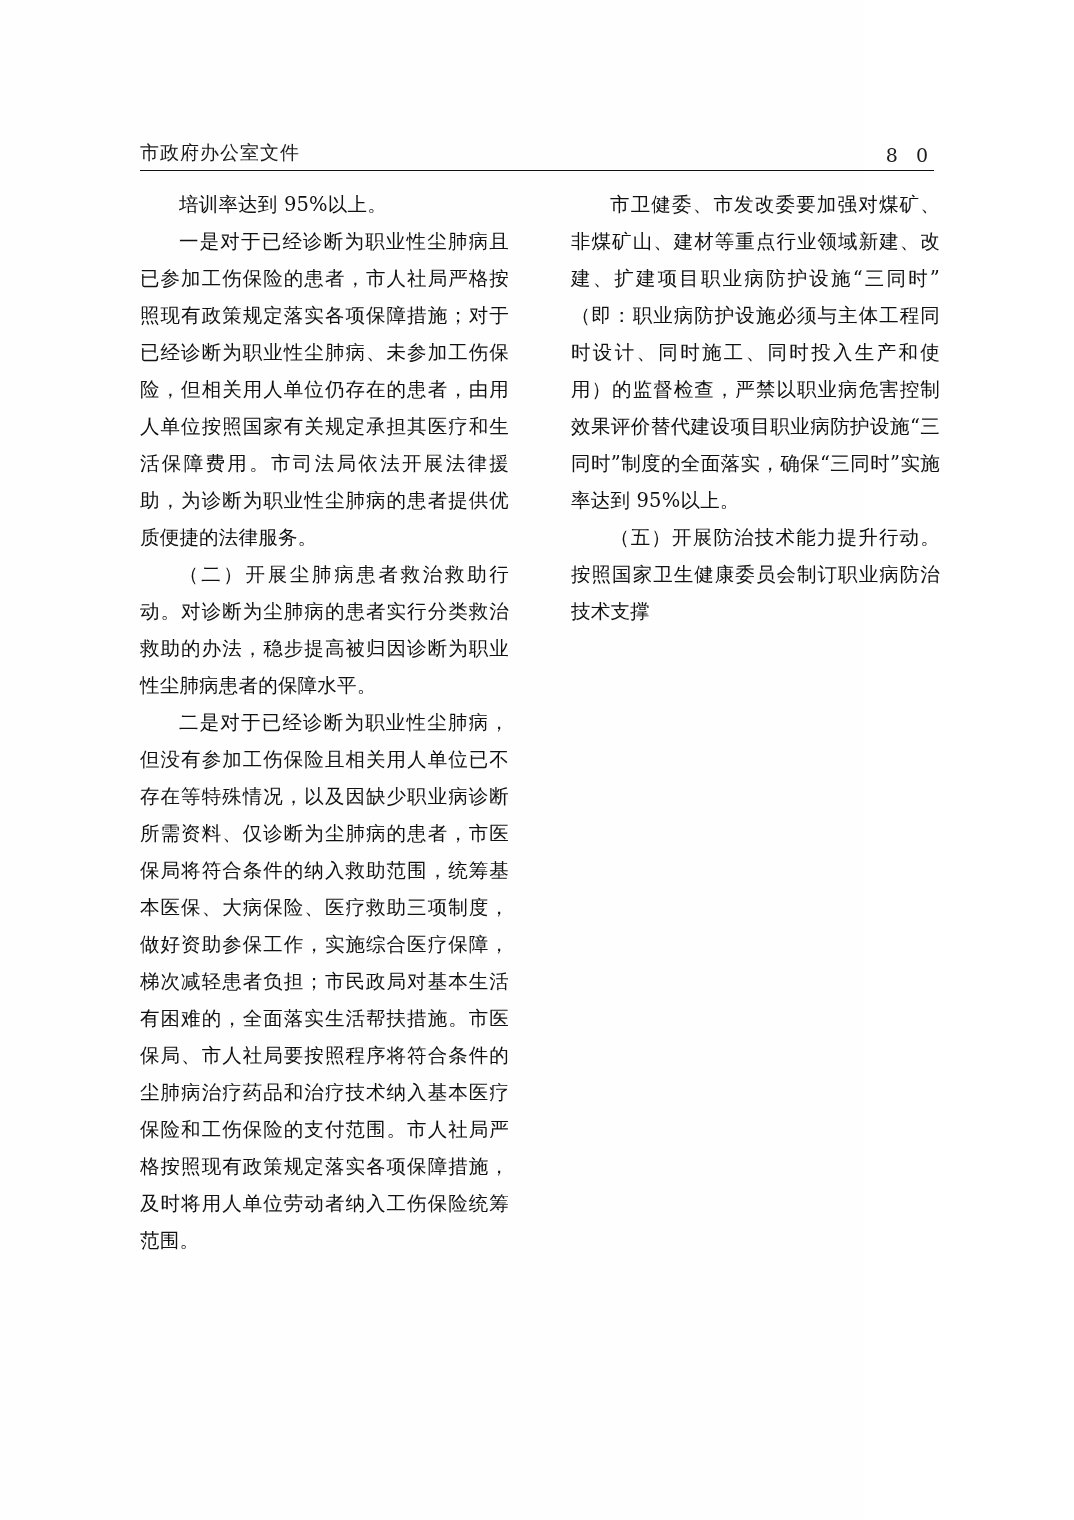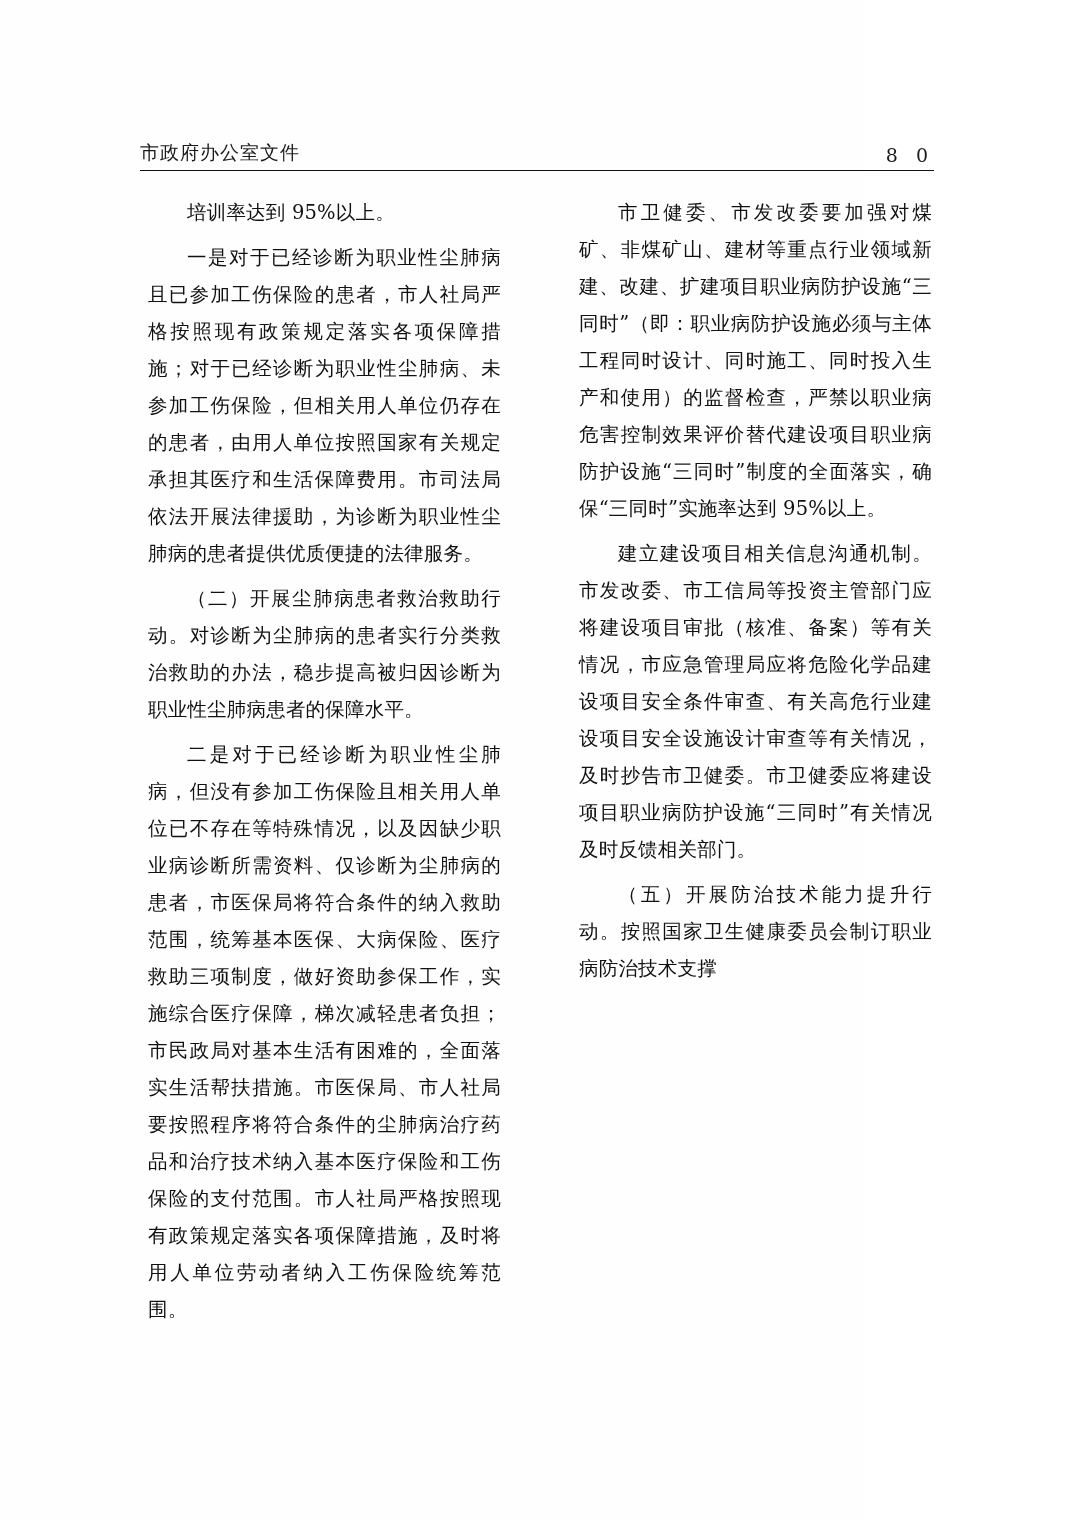--- a/index.html
+++ b/index.html
@@ -49,21 +49,21 @@
     left: 140px;
     top: 186px;
     width: 800px;
     display: flex;
     gap: 62px;
   }
   .col {
     width: 370px;
   }
   .col p {
-    margin: 8px;
+    margin: 0;
     font-size: 19.5px;
     line-height: 37px;
     text-align: justify;
     text-justify: inter-ideograph;
     letter-spacing: 0.2px;
     color: #111;
   }
   .col p.indent {
     text-indent: 2em;
   }
@@ -82,18 +82,17 @@
 
     <div class="col">
       <p class="indent">培训率达到 95%以上。</p>
       <p class="indent">一是对于已经诊断为职业性尘肺病且已参加工伤保险的患者，市人社局严格按照现有政策规定落实各项保障措施；对于已经诊断为职业性尘肺病、未参加工伤保险，但相关用人单位仍存在的患者，由用人单位按照国家有关规定承担其医疗和生活保障费用。市司法局依法开展法律援助，为诊断为职业性尘肺病的患者提供优质便捷的法律服务。</p>
       <p class="indent">（二）开展尘肺病患者救治救助行动。对诊断为尘肺病的患者实行分类救治救助的办法，稳步提高被归因诊断为职业性尘肺病患者的保障水平。</p>
       <p class="indent">二是对于已经诊断为职业性尘肺病，但没有参加工伤保险且相关用人单位已不存在等特殊情况，以及因缺少职业病诊断所需资料、仅诊断为尘肺病的患者，市医保局将符合条件的纳入救助范围，统筹基本医保、大病保险、医疗救助三项制度，做好资助参保工作，实施综合医疗保障，梯次减轻患者负担；市民政局对基本生活有困难的，全面落实生活帮扶措施。市医保局、市人社局要按照程序将符合条件的尘肺病治疗药品和治疗技术纳入基本医疗保险和工伤保险的支付范围。市人社局严格按照现有政策规定落实各项保障措施，及时将用人单位劳动者纳入工伤保险统筹范围。</p>
     </div>
 
     <div class="col">
       <p class="indent">市卫健委、市发改委要加强对煤矿、非煤矿山、建材等重点行业领域新建、改建、扩建项目职业病防护设施“三同时”（即：职业病防护设施必须与主体工程同时设计、同时施工、同时投入生产和使用）的监督检查，严禁以职业病危害控制效果评价替代建设项目职业病防护设施“三同时”制度的全面落实，确保“三同时”实施率达到 95%以上。</p>
-      <p class="indent">建立建设项目相关信息沟通机制。市发改委、市工信局等投资主管部门应将建设项目审批（核准、备案）等有关情况，市应急管理局应将危险化学品建设项目安全条件审查、有关高危行业建设项目安全设施设计审查等有关情况，及时抄告市卫健委。市卫健委应将建设项目职业病防护设施“三同时”有关情况及时反馈相关部门。</p>
       <p class="indent">（五）开展防治技术能力提升行动。按照国家卫生健康委员会制订职业病防治技术支撑</p>
     </div>
 
   </div>
 </div>
 
 </body></html>

